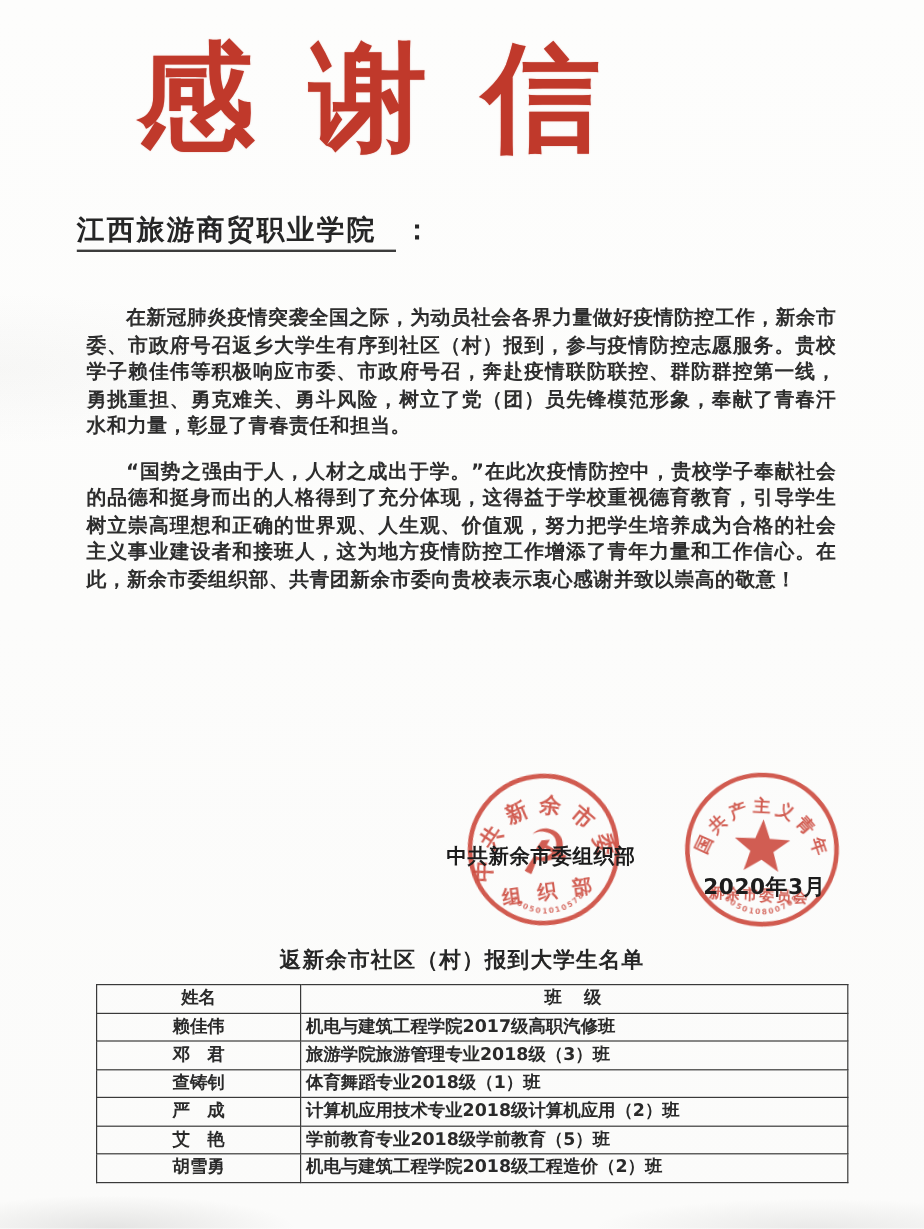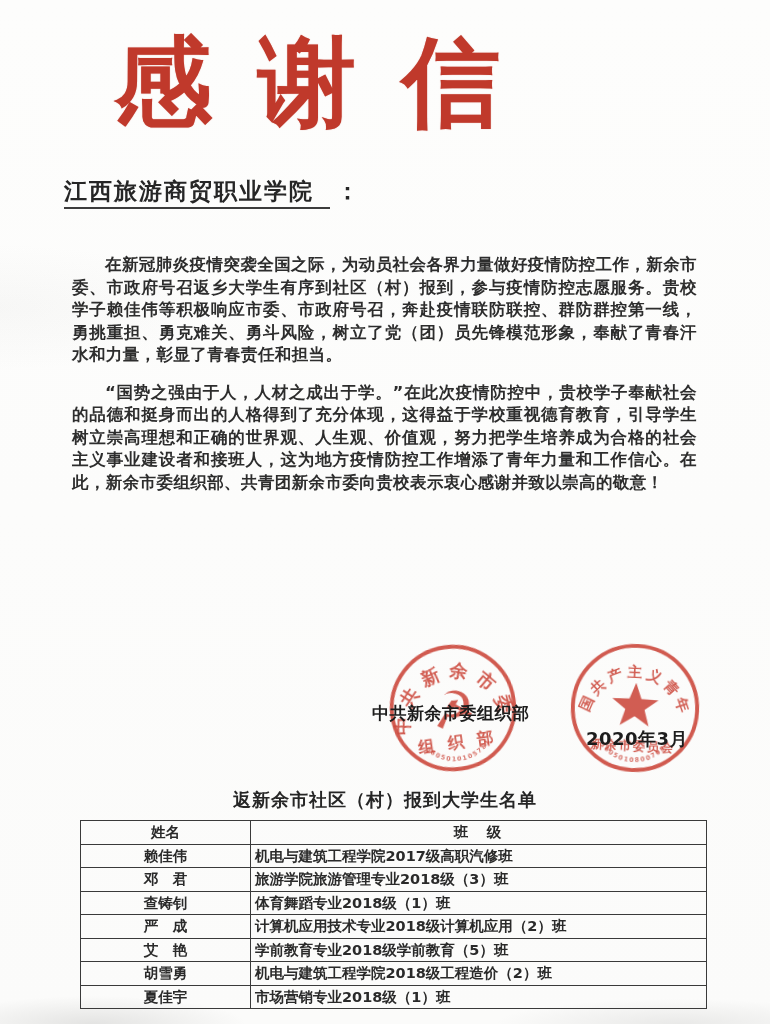--- a/index.html
+++ b/index.html
@@ -196,20 +196,16 @@
         <td class="cell-class">计算机应用技术专业2018级计算机应用（2）班</td>
       </tr>
       <tr>
         <td class="cell-name">艾　艳</td>
         <td class="cell-class">学前教育专业2018级学前教育（5）班</td>
       </tr>
       <tr>
         <td class="cell-name">胡雪勇</td>
         <td class="cell-class">机电与建筑工程学院2018级工程造价（2）班</td>
       </tr>
-      <tr>
-        <td class="cell-name">夏佳宇</td>
-        <td class="cell-class">市场营销专业2018级（1）班</td>
-      </tr>
     </tbody>
   </table>
 
 </div>
 
 </body></html>

